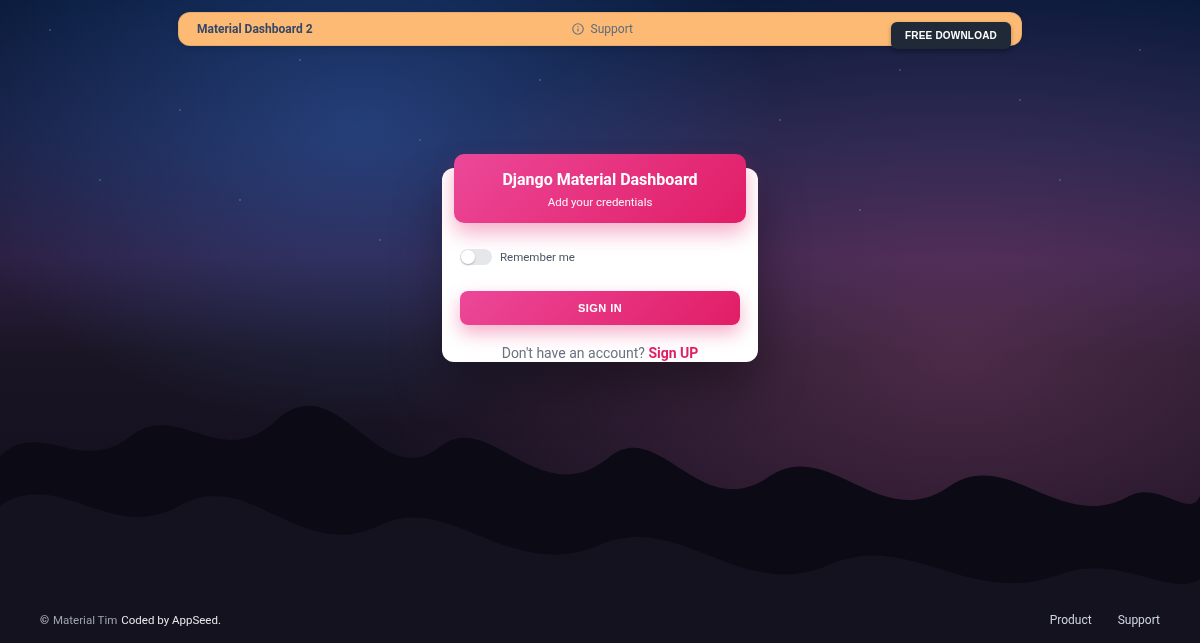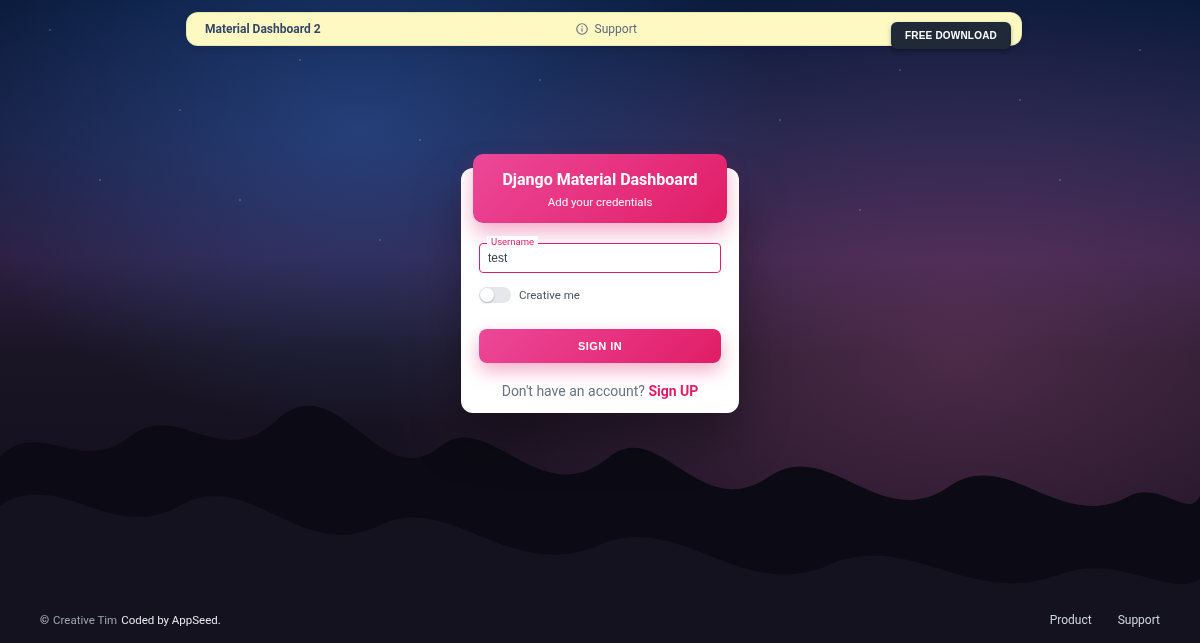--- a/index.html
+++ b/index.html
@@ -29,46 +29,46 @@
     radial-gradient(1px 1px at 100px 180px, #fff, transparent),
     radial-gradient(1px 1px at 380px 240px, #eaf2ff, transparent);
     opacity:.55; pointer-events:none;}
   
   .rocks { position:absolute; left:0; right:0; bottom:0; height:58%; pointer-events:none;}
   .rocks svg { width:100%; height:100%; display:block;}
 
   
   .navbar {
     position: absolute;
-    top: 12px; left: 186px; right: 178px;
+    top: 12px; left: 178px; right: 178px;
     height: 34px;
-    background: #fef9c3;
+    background: #fdba74;
     border: 1px solid rgba(0,0,0,.08);
     border-radius: 12px;
     display: flex; align-items: center;
     padding: 0 10px;
     box-shadow: 0 2px 6px rgba(0,0,0,.12);
   }
   .nav-brand { font-size: 12px; font-weight: 700; color: #344767; padding-left: 8px;}
   .nav-center { flex:1; display:flex; justify-content:center; align-items:center; gap:6px; }
   .nav-center .ico { width:14px; height:14px; color:#6b7280; display:inline-flex;}
   .nav-center .txt { font-size:12px; color:#5f6b7a; }
   .nav-btn {
     background:#1f2937; color:#fff; border:none; font-size:10px; font-weight:700;
     letter-spacing:.02em; padding:8px 14px; border-radius:6px; cursor:pointer;
     box-shadow: 0 2px 4px rgba(0,0,0,.3);
     margin-top: 12px;
   }
 
   
   .card {
     position:absolute; top:168px; left:50%; transform:translateX(-50%);
-    width:278px; background:#fff; border-radius:12px;
+    width:316px; background:#fff; border-radius:12px;
     box-shadow: 0 24px 48px rgba(0,0,0,.35);
-    padding: 0 0 14px 0;
+    padding: 0 0 1px 0;
   }
   .card-header {
     margin: -14px 12px 0 12px;
     background: linear-gradient(135deg, #ec4899 0%, #e11d66 100%);
     border-radius:10px; color:#fff; text-align:center;
     padding: 16px 12px 14px;
     box-shadow: 0 10px 20px rgba(225,29,102,.35);
   }
   .card-header h3 { font-size:16px; font-weight:700; margin-bottom:6px;}
   .card-header p { font-size:11.5px; opacity:.95;}
@@ -138,41 +138,37 @@
   </div>
   <button class="nav-btn">FREE DOWNLOAD</button>
 </div>
 
 <div class="card">
   <div class="card-header">
     <h3>Django Material Dashboard</h3>
     <p>Add your credentials</p>
   </div>
   <div class="card-body">
-    <div class="field">
-      <span class="floating">Username</span>
-      <input type="text" value="test" style="">
-    </div>
     <div class="row-remember">
       <label class="switch">
         <input type="checkbox" style="">
         <span class="slider"></span>
       </label>
-      <span class="remember-label">Creative me</span>
+      <span class="remember-label">Remember me</span>
     </div>
     <button class="signin-btn">SIGN IN</button>
     <div class="signup-row">
       <span>Don't have an account? </span><a>Sign UP</a>
     </div>
   </div>
 </div>
 
 <div class="footer">
   <div class="footer-left">
     <span class="copy">©</span>
-    <a class="creative">Creative Tim</a>
+    <a class="creative">Material Tim</a>
     <span> Coded by AppSeed.</span>
   </div>
   <div class="footer-right">
     <a>Product</a>
     <a>Support</a>
   </div>
 </div>
 
 </body></html>

